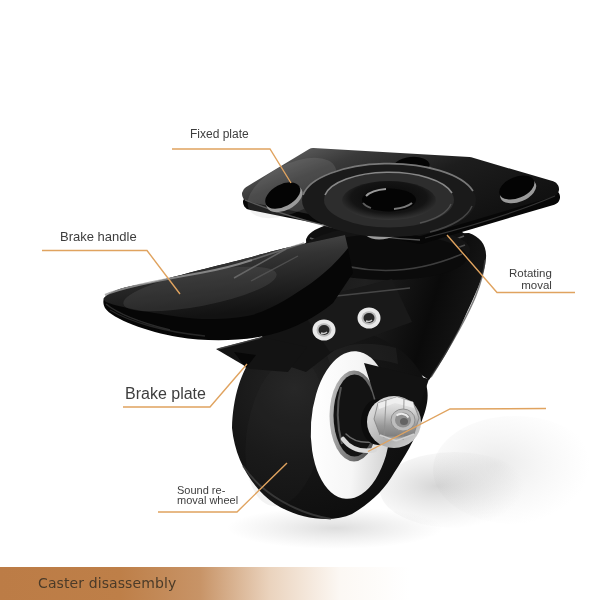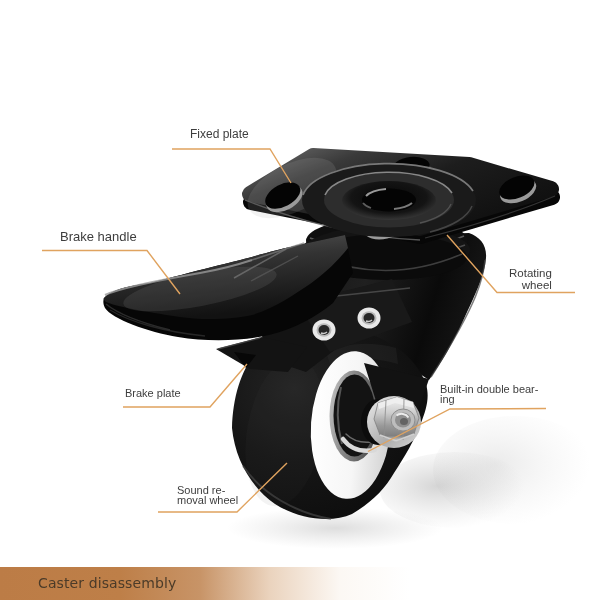--- a/index.html
+++ b/index.html
@@ -4,21 +4,21 @@
 <style>
   html,body{margin:0;padding:0;background:#fff;}
   .stage{position:relative;width:600px;height:600px;background:#fff;overflow:hidden;
          font-family:"Liberation Sans",sans-serif;margin-top:42px;}
   .art{position:absolute;left:0;top:0;}
   .label{position:absolute;color:#3d3d3d;}
   .label span{display:block;}
   #lbl-fixed-plate{left:190px;top:86px;font-size:12px;line-height:13px;}
   #lbl-brake-handle{left:60px;top:188px;font-size:13px;line-height:14px;}
   #lbl-rotating-shaft{left:509px;top:225px;font-size:11.5px;line-height:12.2px;text-align:right;}
-  #lbl-brake-plate{left:125px;top:345px;font-size:11px;line-height:13px;}
+  #lbl-brake-plate{left:125px;top:345px;font-size:16px;line-height:13px;}
   #lbl-sound-wheel{left:177px;top:443px;font-size:11px;line-height:10.4px;}
   #lbl-bearing{left:440px;top:343px;font-size:11px;line-height:9.9px;}
   .banner{position:absolute;left:0;top:525px;width:552px;height:47px;
           background:linear-gradient(90deg,#bc7c46 0px,#be7f48 120px,rgba(192,133,82,0.88) 200px,
                      rgba(214,168,125,0.5) 270px,rgba(238,216,192,0.18) 340px,
                      rgba(255,255,255,0) 410px);}
   .banner-text{position:absolute;left:38px;top:7px;font-size:14px;color:#4b3b29;
                line-height:18px;font-family:"DejaVu Sans",sans-serif;letter-spacing:0.1px;}
   .banner-text span{display:block;}
   .bottom-card{position:absolute;left:42px;top:593px;width:600px;height:40px;
@@ -271,32 +271,28 @@
 </svg>
 
   <div class="label" id="lbl-fixed-plate">
     <span>Fixed plate</span>
   </div>
   <div class="label" id="lbl-brake-handle">
     <span>Brake handle</span>
   </div>
   <div class="label" id="lbl-rotating-shaft">
     <span>Rotating</span>
-    <span>wheel</span>
+    <span>moval</span>
   </div>
   <div class="label" id="lbl-brake-plate">
     <span>Brake plate</span>
   </div>
   <div class="label" id="lbl-sound-wheel">
     <span>Sound re-</span>
     <span>moval wheel</span>
-  </div>
-  <div class="label" id="lbl-bearing">
-    <span>Built-in double bear-</span>
-    <span>ing</span>
   </div>
 
   <div class="banner">
     <div class="banner-text">
       <span>Caster disassembly</span>
     </div>
   </div>
 
   <div class="bottom-card"></div>
 </div>

